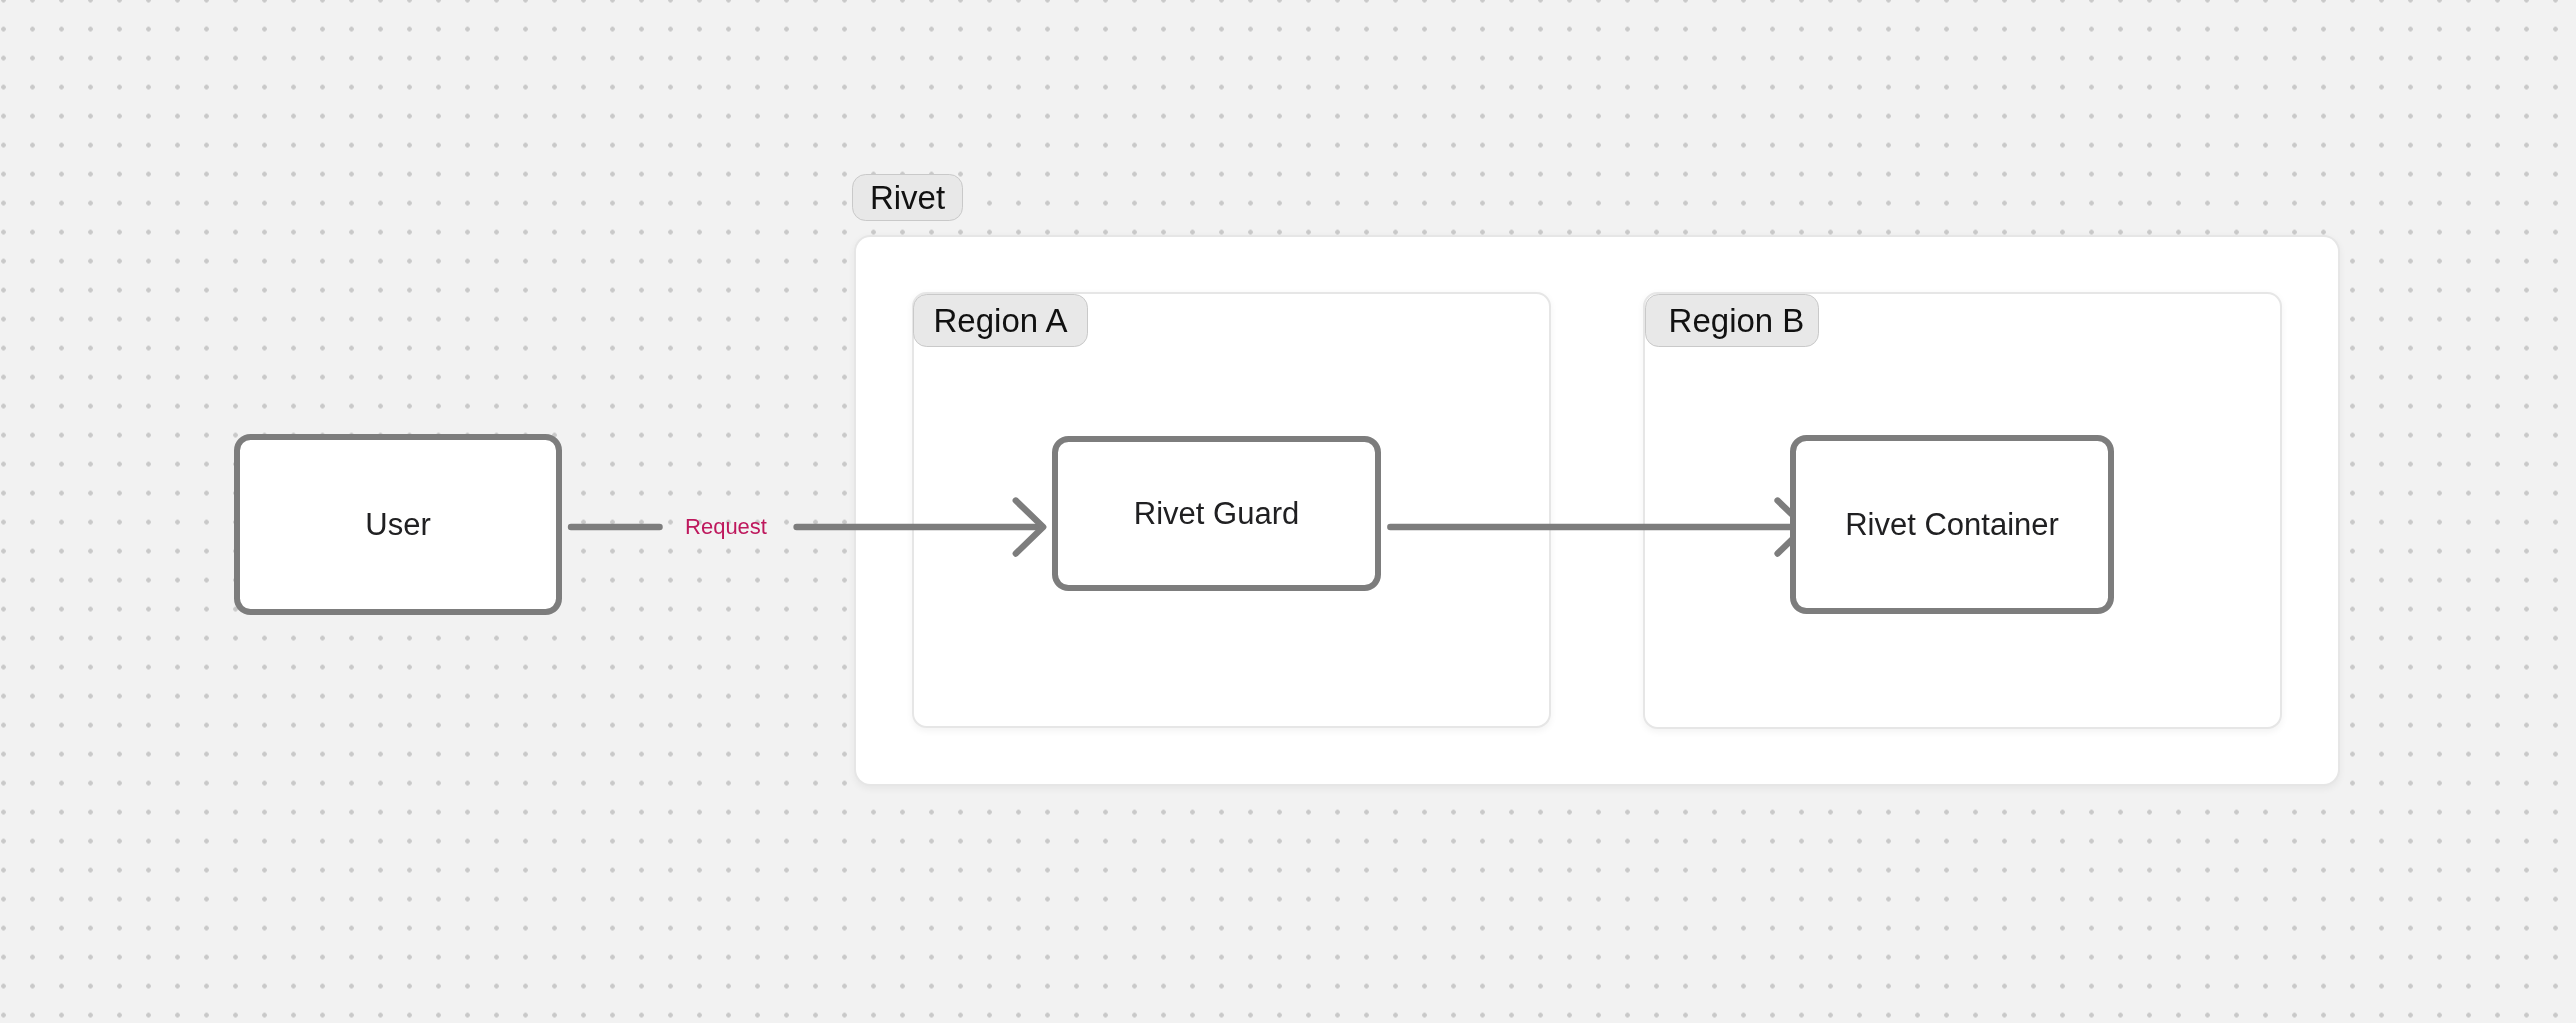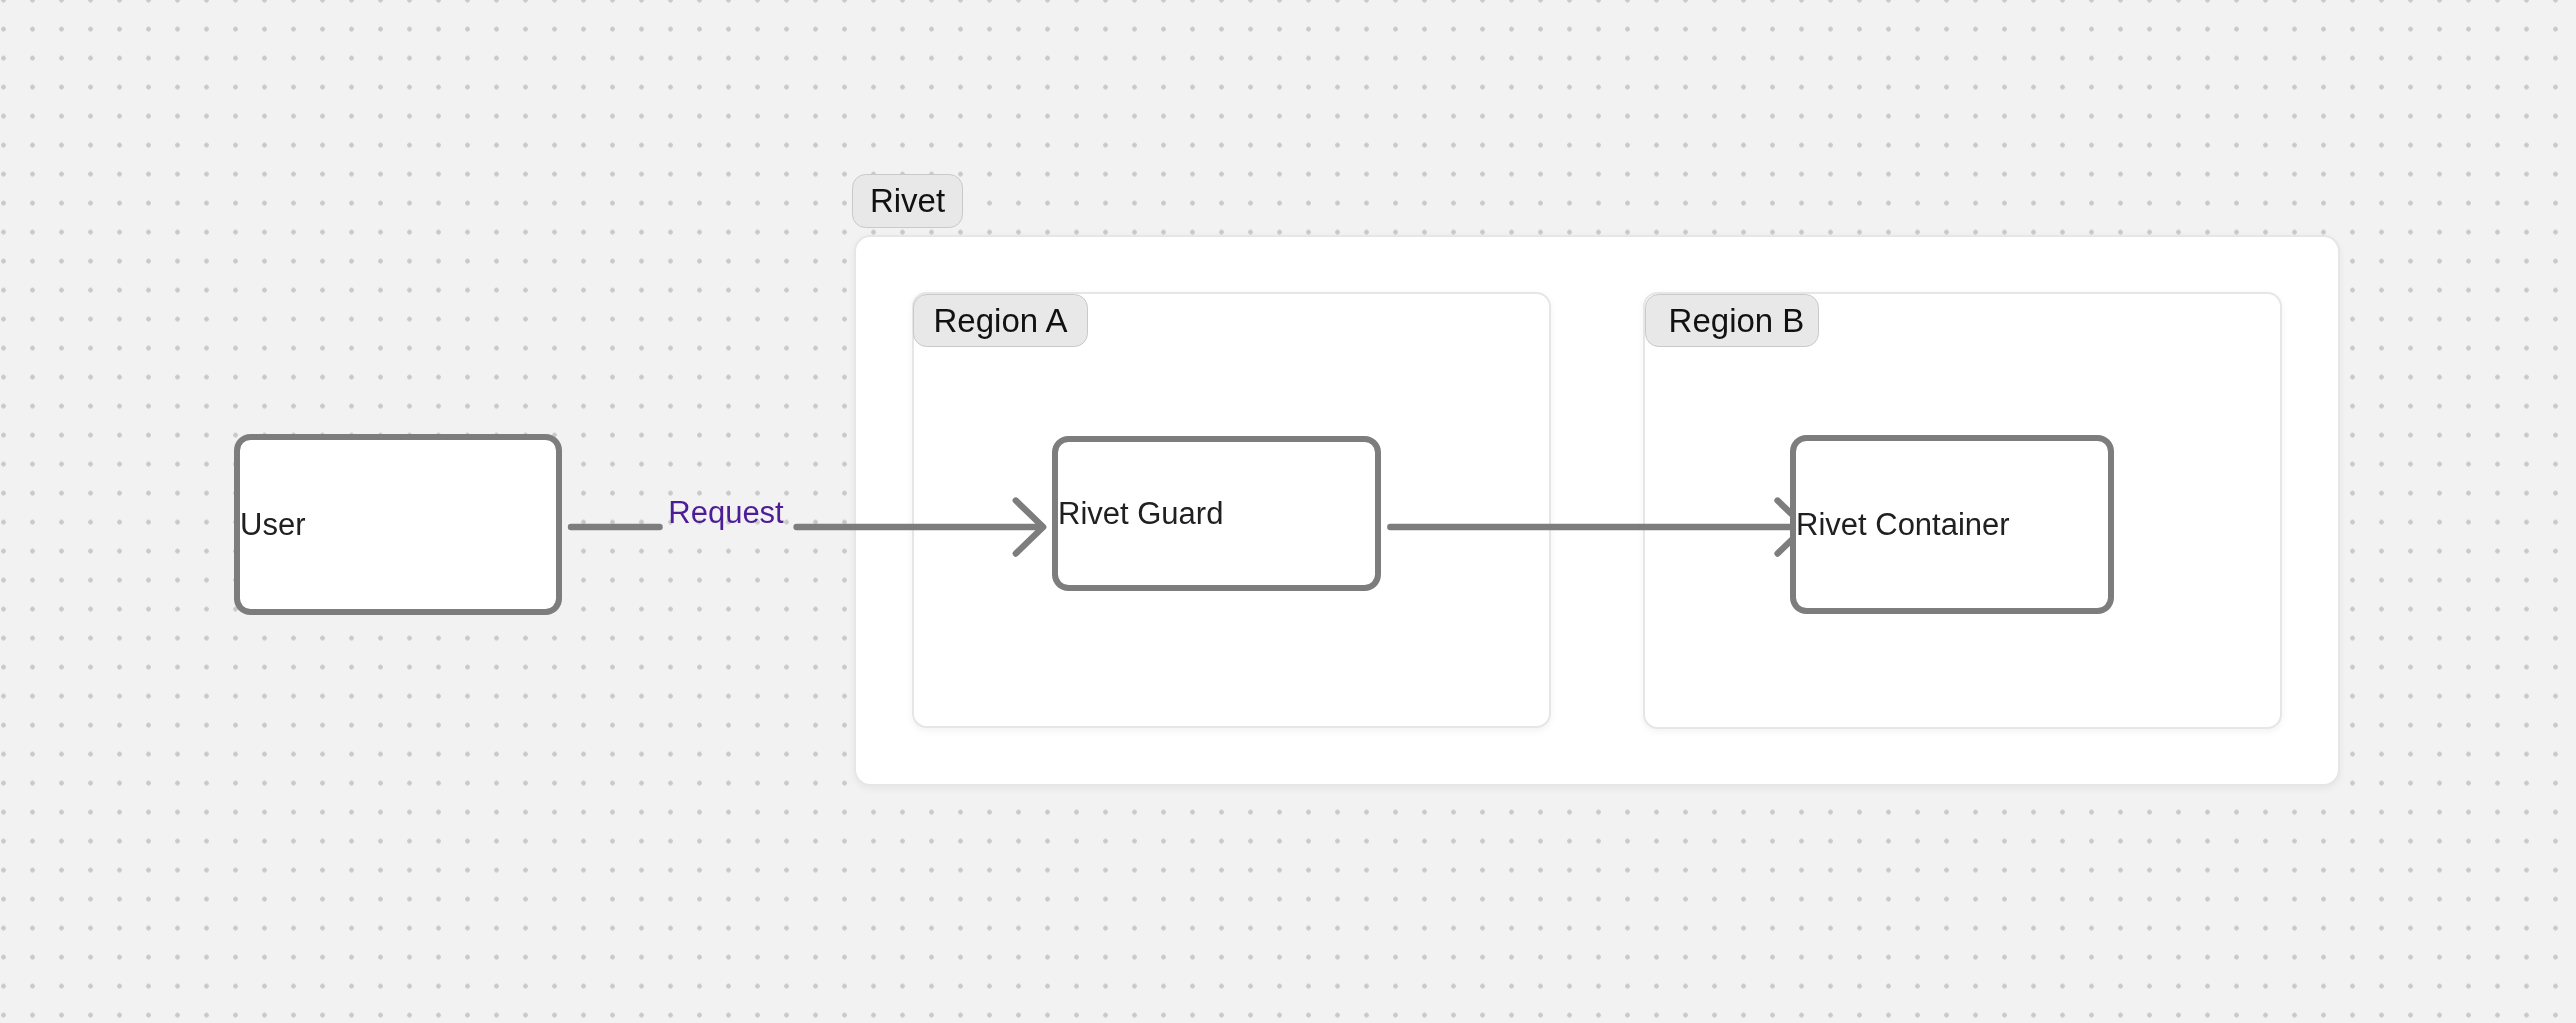--- a/index.html
+++ b/index.html
@@ -36,52 +36,52 @@
     font-size: 33px;
     color: #111111;
     z-index: 5;
     box-sizing: border-box;
     white-space: nowrap;
   }
   .node {
     position: absolute;
     display: flex;
     align-items: center;
-    justify-content: flex-start;
+    justify-content: center;
     background: #ffffff;
     border: 6.4px solid #7d7d7d;
     border-radius: 16.4px;
     font-size: 31px;
     color: #202022;
     z-index: 4;
     box-sizing: border-box;
     white-space: nowrap;
   }
   #rivet-group      { left: 854px;  top: 235px; width: 1486px; height: 551px; z-index: 1; }
   #region-a         { left: 912px;  top: 292px; width: 639px;  height: 436px; z-index: 2; border-radius: 14.6px; }
   #region-b         { left: 1643px; top: 292px; width: 639px;  height: 437px; z-index: 2; border-radius: 14.6px; }
-  #rivet-badge      { left: 852px;  top: 174px; width: 111px;  height: 54px; }
+  #rivet-badge      { left: 852px;  top: 174px; width: 111px;  height: 47px; }
   #region-a-badge   { left: 913px; top: 294px; width: 175px;  height: 53px; text-align: center; }
   #region-b-badge   { left: 1645px; top: 294px; width: 174px;  height: 53px; padding-left: 9px; }
   #node-user            { left: 234px;  top: 434px; width: 328px; height: 181px; }
   #node-rivet-guard     { left: 1052px; top: 436px; width: 329px; height: 155px; }
   #node-rivet-container { left: 1790px; top: 435px; width: 324px; height: 179px; }
   #edges {
     position: absolute;
     left: 0;
     top: 0;
     z-index: 3;
   }
   #request-label {
     position: absolute;
     left: 726px;
-    top: 513px;
+    top: 527px;
     transform: translate(-50%, -50%);
-    font-size: 31px;
-    color: #4c1d95;
+    font-size: 22px;
+    color: #be185d;
     z-index: 3;
     white-space: nowrap;
   }
 </style>
 </head>
 <body>
 
 <div class="group" id="rivet-group"></div>
 <div class="group" id="region-a"></div>
 <div class="group" id="region-b"></div>

